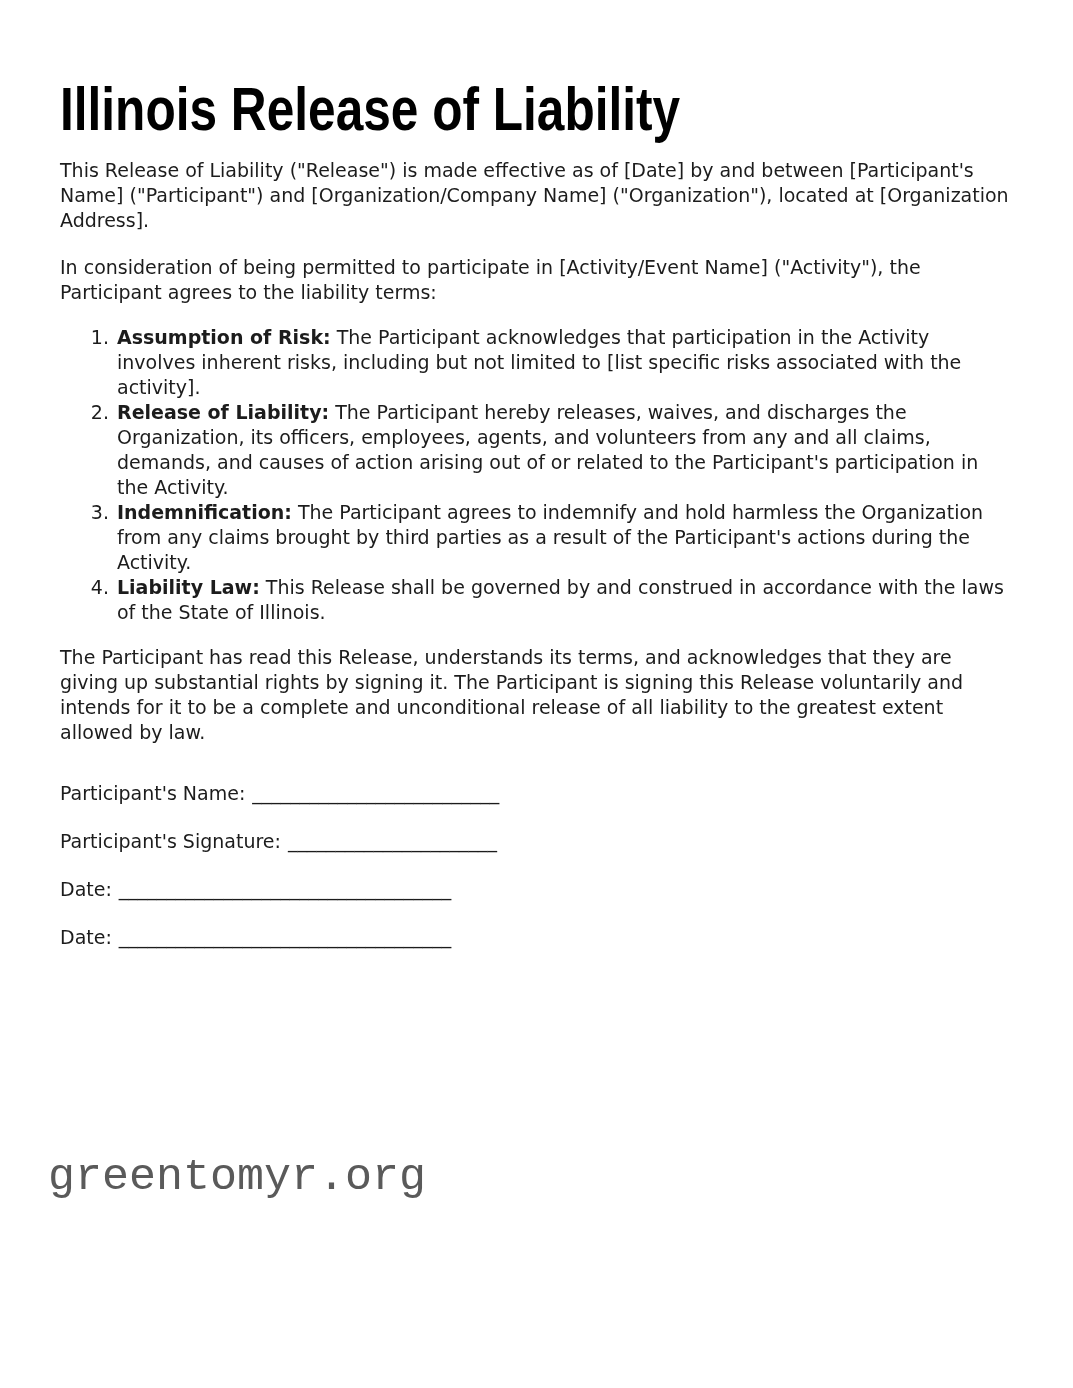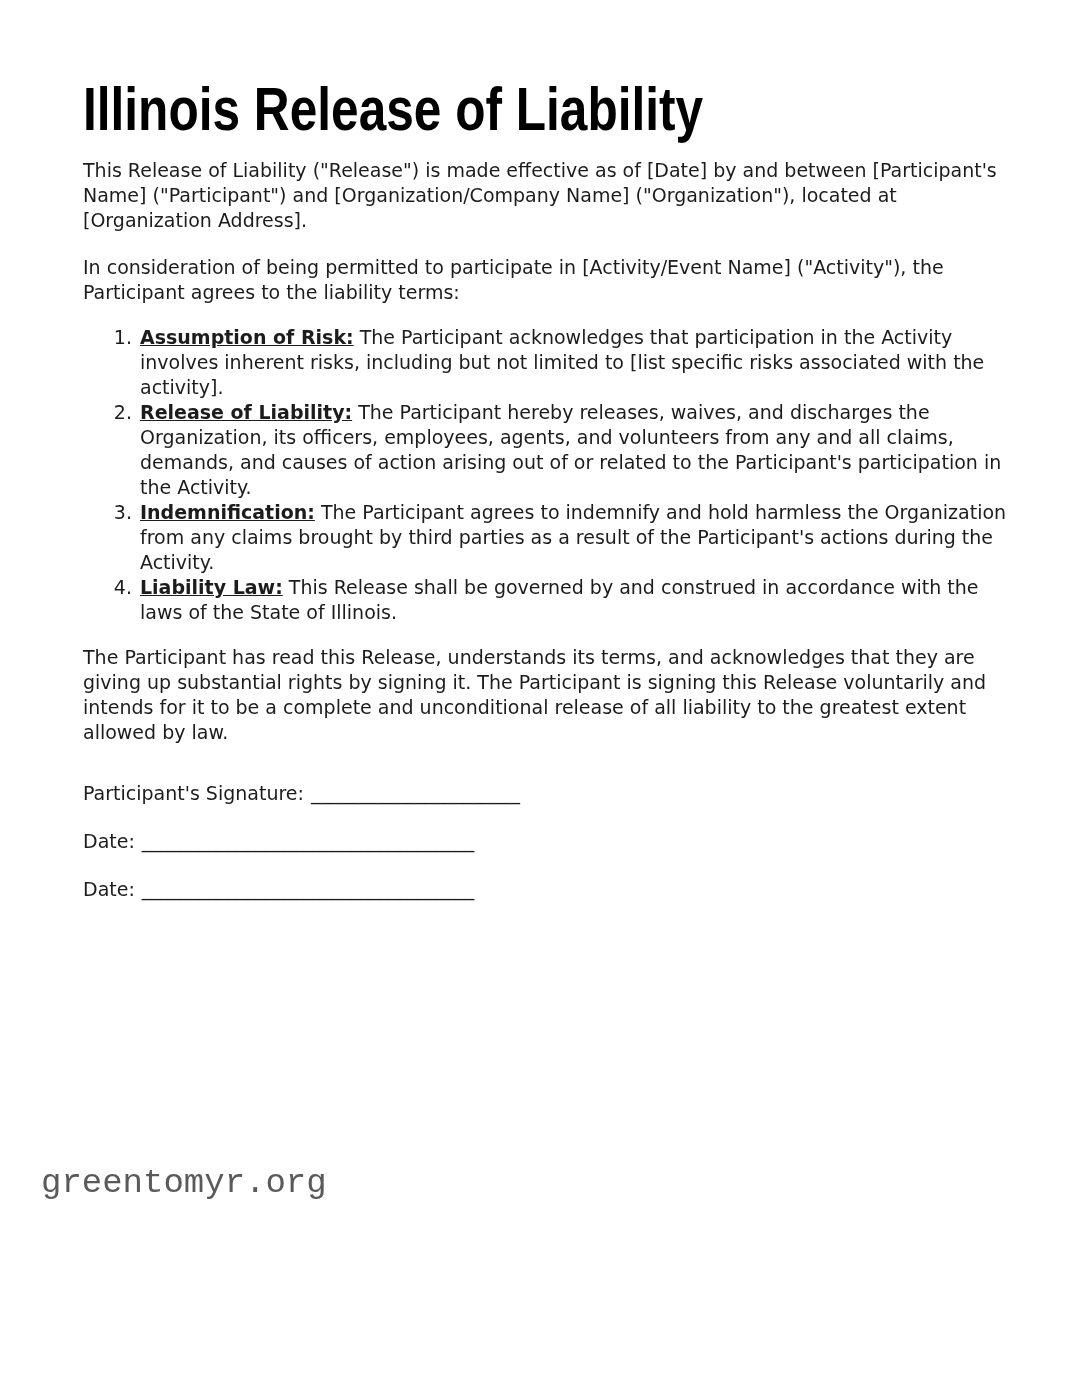--- a/index.html
+++ b/index.html
@@ -9,21 +9,20 @@
   }
   .page {
     position: relative;
     width: 1073px;
     height: 1228px;
     background: #ffffff;
     overflow: hidden;
     font-family: "DejaVu Sans", sans-serif;
     color: #1c1c1c;
     box-sizing: border-box;
-    padding-left: 23px;
   }
   .content {
     padding: 76px 60px 0 60px;
   }
   .doc-title {
     margin: 0 0 16px 0;
     font-family: "Liberation Sans", sans-serif;
     font-weight: bold;
     font-size: 62px;
     line-height: 66px;
@@ -40,39 +39,39 @@
   .consideration { margin-bottom: 20px; }
   ol.terms-list {
     margin: 0 0 20px 0;
     padding: 0 0 0 55px;
     font-size: 19px;
     line-height: 25px;
   }
   ol.terms-list li {
     padding-left: 2px;
   }
-  .term-label { font-weight: bold; text-decoration: underline; }
+  .term-label { font-weight: bold; }
   .acknowledgement { margin-bottom: 36px; }
   .signing-statement { margin-bottom: 21px; }
   .sig-row {
     font-size: 19px;
     line-height: 25px;
     margin: 0 0 23px 0;
     white-space: nowrap;
   }
   .sig-line {
     margin-left: 7px;
     color: #1c1c1c;
   }
   .watermark {
     position: absolute;
-    left: 41px;
+    left: 48px;
     bottom: 28px;
     font-family: "Liberation Mono", monospace;
-    font-size: 34px;
+    font-size: 45px;
     line-height: 1;
     color: #5a5a5a;
     white-space: nowrap;
   }
 </style>
 </head>
 <body>
 
 <div class="page">
   <div class="content">
@@ -86,20 +85,21 @@
     <ol class="terms-list">
       <li><span class="term-label">Assumption of Risk:</span><span class="term-text"> The Participant acknowledges that participation in the Activity involves inherent risks, including but not limited to [list specific risks associated with the activity].</span></li>
       <li><span class="term-label">Release of Liability:</span><span class="term-text"> The Participant hereby releases, waives, and discharges the Organization, its officers, employees, agents, and volunteers from any and all claims, demands, and causes of action arising out of or related to the Participant's participation in the Activity.</span></li>
       <li><span class="term-label">Indemnification:</span><span class="term-text"> The Participant agrees to indemnify and hold harmless the Organization from any claims brought by third parties as a result of the Participant's actions during the Activity.</span></li>
       <li><span class="term-label">Liability Law:</span><span class="term-text"> This Release shall be governed by and construed in accordance with the laws of the State of Illinois.</span></li>
     </ol>
 
     <p class="body-text acknowledgement">The Participant has read this Release, understands its terms, and acknowledges that they are giving up substantial rights by signing it. The Participant is signing this Release voluntarily and intends for it to be a complete and unconditional release of all liability to the greatest extent allowed by law.</p>
 
 
+    <p class="sig-row"><span class="sig-label">Participant's Name:</span><span class="sig-line">__________________________</span></p>
 
     <p class="sig-row"><span class="sig-label">Participant's Signature:</span><span class="sig-line">______________________</span></p>
 
     <p class="sig-row"><span class="sig-label">Date:</span><span class="sig-line">___________________________________</span></p>
 
 
 
     <p class="sig-row"><span class="sig-label">Date:</span><span class="sig-line">___________________________________</span></p>
 
   </div>

